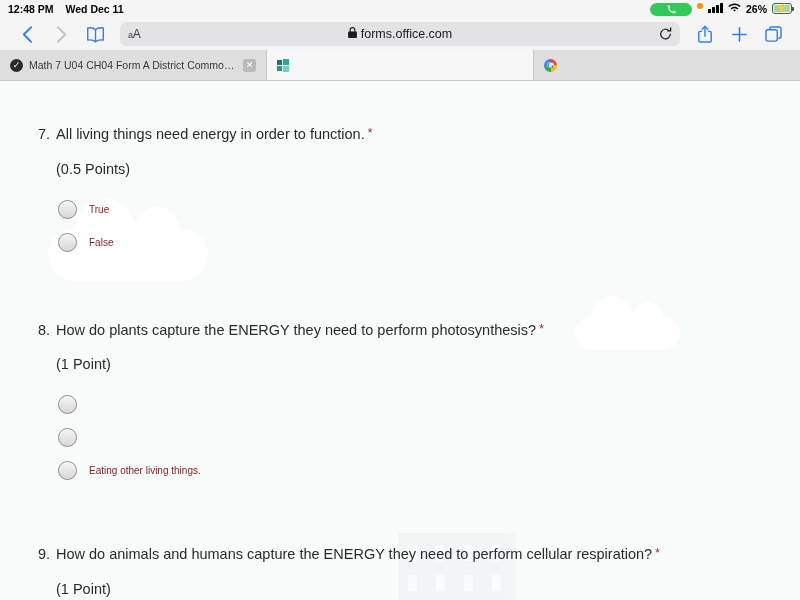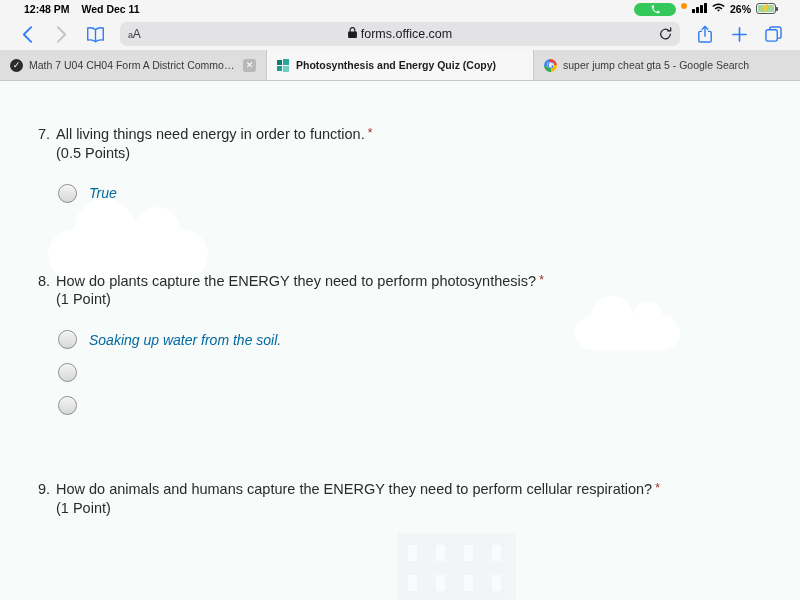--- a/index.html
+++ b/index.html
@@ -9,21 +9,21 @@
     overflow: hidden;
     background: #f6faf9;
   }
 
   
   .statusbar {
     height: 18px;
     background: #f5f5f5;
     display: flex;
     align-items: center;
-    padding: 0 24px;
+    padding: 0 8px;
     font-size: 10.5px;
     font-weight: bold;
     color: #000;
     gap: 16px;
   }
   .status-left { display: flex; align-items: center; gap: 12px; }
   .status-right { margin-left: auto; display: flex; gap: 5px; }
 
   .call-pill {
     background: #34c759;
@@ -205,37 +205,37 @@
   .q-block { padding-left: 38px; }
   .q-head {
     display: flex;
     font-size: 14.5px;
     color: #2b2b2b;
     line-height: 1.35;
   }
   .q-num { width: 18px; flex: 0 0 auto; }
   .q-text-wrap { flex: 1; }
   .req { color: #a4262c; font-size: 12px; vertical-align: top; margin-left: 3px; }
-  .q-points { font-size: 14.5px; color: #2b2b2b; margin-top: 0; }
+  .q-points { font-size: 14.5px; color: #2b2b2b; margin-top: 16px; }
 
   .options { margin-top: 16px; padding-left: 20px; }
   .option {
     display: flex;
     align-items: center;
     gap: 12px;
     height: 33px;
   }
   .radio {
     width: 19px; height: 19px; border-radius: 50%;
     border: 1px solid #8d8d8d;
     background: linear-gradient(#f4f4f4, #d8d8d8);
     flex: 0 0 auto;
     box-shadow: inset 0 1px 1px rgba(255,255,255,.9);
   }
-  .opt-label { font-size: 14px; color: #0369a1; font-style: italic; }
+  .opt-label { font-size: 10px; color: #7f1d1d; }
 </style>
 </head>
 <body>
 
 <div class="statusbar">
   <div class="status-left">
     <span>12:48 PM</span>
     <span>Wed Dec 11</span>
   </div>
   <div class="status-right">
@@ -329,27 +329,25 @@
     <span class="tab-title">Math 7 U04 CH04 Form A District Common Ass...</span>
     <span class="tab-close">✕</span>
   </div>
   <div class="tab active">
     <span class="fav fav-tiles">
       <span class="t1"></span>
         <span class="t2"></span>
         <span class="t3"></span>
         <span class="t4"></span>
     </span>
-    <span class="tab-title">Photosynthesis and Energy Quiz (Copy)</span>
   </div>
   <div class="tab">
     <span class="fav fav-g">
         <span class="gl">G</span>
       </span>
-    <span class="tab-title">super jump cheat gta 5 - Google Search</span>
   </div>
 </div>
 
 <div class="page">
   <div class="watermarks">
     <div class="cloud cloud1"></div>
     <div class="cloud cloud2"></div>
     <div class="building">
       <span class="win" style="left:10px; top:12px;"></span>
       <span class="win" style="left:38px; top:12px;"></span>
@@ -371,41 +369,45 @@
         <span class="q-text-wrap">
           <span>All living things need energy in order to function.</span><span class="req">*</span>
         </span>
       </div>
       <div class="q-points" style="padding-left:18px;">(0.5 Points)</div>
       <div class="options">
         <div class="option">
           <span class="radio"></span>
           <span class="opt-label">True</span>
         </div>
+        <div class="option">
+          <span class="radio"></span>
+          <span class="opt-label">False</span>
+        </div>
       </div>
     </div>
 
     <div class="q-block" style="margin-top: 62px;">
       <div class="q-head">
         <span class="q-num">8.</span>
         <span class="q-text-wrap">
           <span>How do plants capture the ENERGY they need to perform photosynthesis?</span><span class="req">*</span>
         </span>
       </div>
       <div class="q-points" style="padding-left:18px;">(1 Point)</div>
       <div class="options">
         <div class="option">
           <span class="radio"></span>
-          <span class="opt-label">Soaking up water from the soil.</span>
         </div>
         <div class="option">
           <span class="radio"></span>
         </div>
         <div class="option">
           <span class="radio"></span>
+          <span class="opt-label">Eating other living things.</span>
         </div>
       </div>
     </div>
 
     <div class="q-block" style="margin-top: 58px;">
       <div class="q-head">
         <span class="q-num">9.</span>
         <span class="q-text-wrap">
           <span>How do animals and humans capture the ENERGY they need to perform cellular respiration?</span><span class="req">*</span>
         </span>

